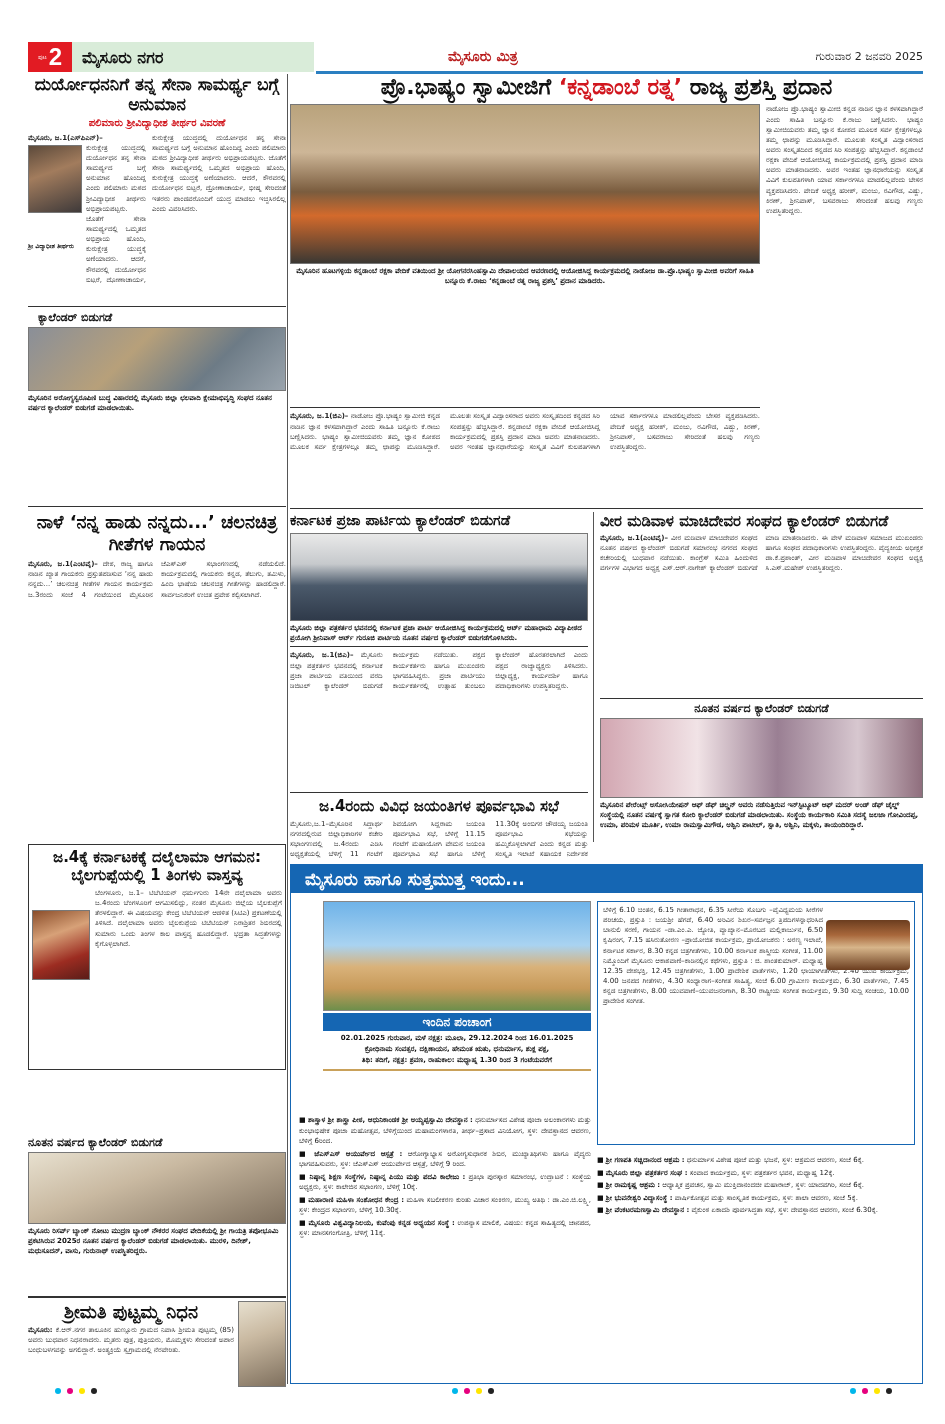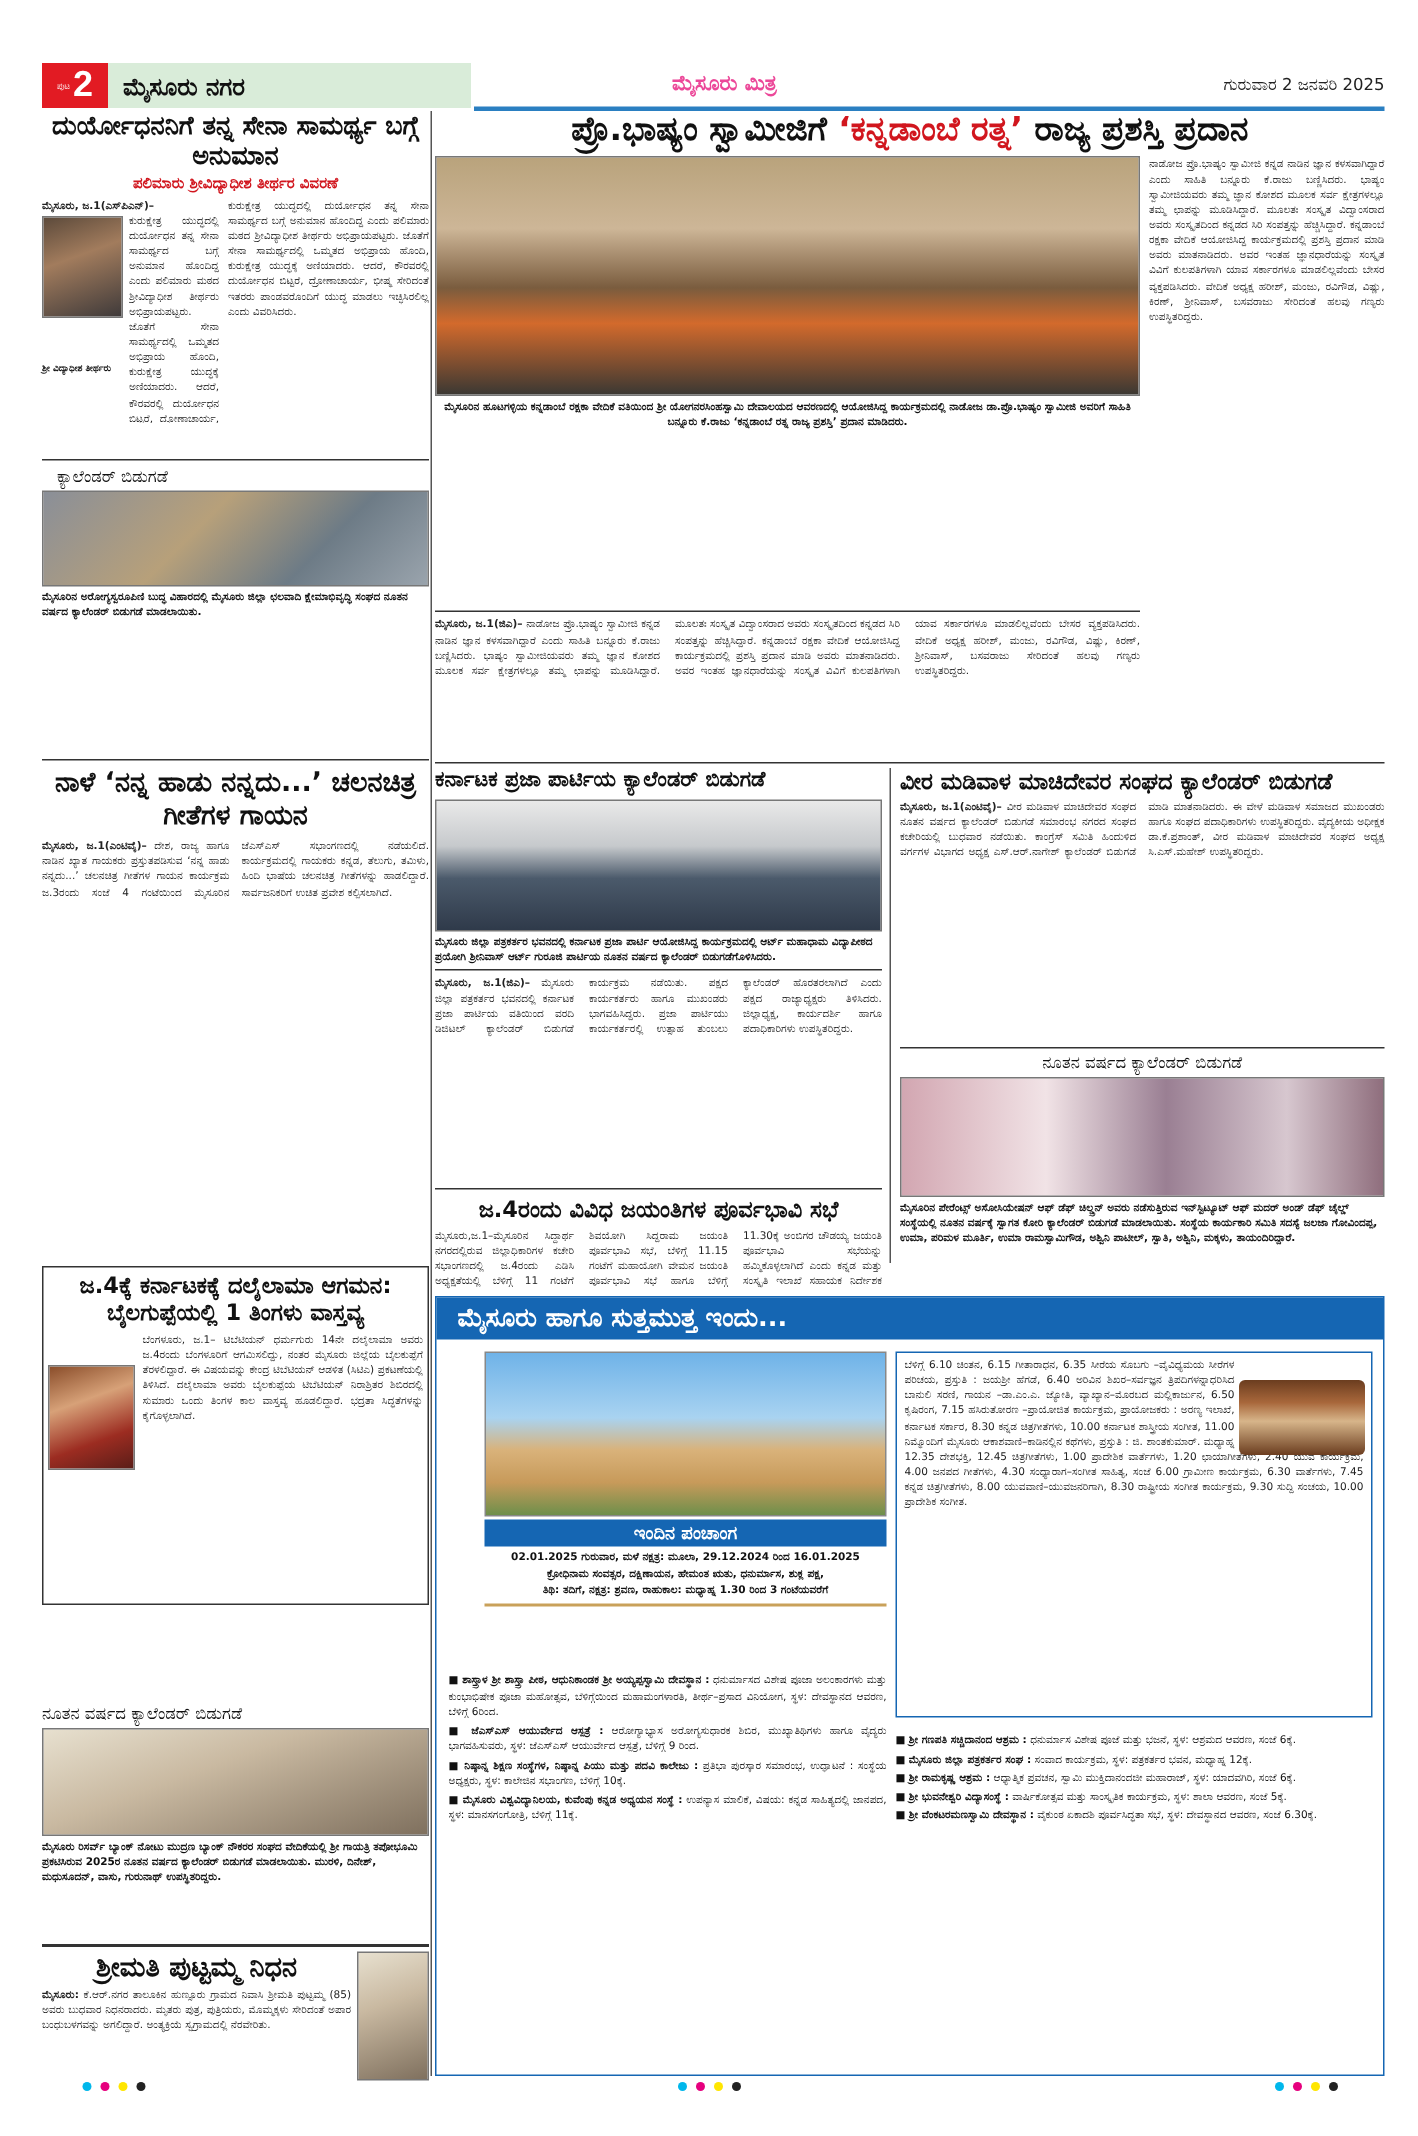--- a/index.html
+++ b/index.html
@@ -7,37 +7,37 @@
   body { font-family: "DejaVu Sans", sans-serif; color: #111; position: relative; }
 
   .page { position: absolute; left: 28px; top: 40px; width: 895px; height: 1345px; }
 
   
   .masthead { position: absolute; left: 0; top: 0; width: 895px; height: 32px; }
   .page-no { position: absolute; left: 0; top: 2px; width: 44px; height: 30px; background: #e21b23; color: #fff; display: flex; align-items: center; justify-content: center; }
   .page-no .lbl { font-size: 6px; margin-right: 2px; }
   .page-no .num { font-size: 24px; font-weight: bold; font-family: "Liberation Sans", sans-serif; }
   .section-name { position: absolute; left: 44px; top: 2px; width: 242px; height: 30px; background: #d9ecd9; font-size: 16px; font-weight: bold; padding: 6px 10px; }
-  .paper-name { position: absolute; left: 420px; top: 8px; font-size: 14px; font-weight: bold; color: #ec4899; }
+  .paper-name { position: absolute; left: 420px; top: 8px; font-size: 14px; font-weight: bold; color: #b91c1c; }
   .issue-date { position: absolute; right: 0; top: 10px; font-size: 11px; color: #222; }
   .rule-blue { position: absolute; left: 288px; top: 31px; width: 607px; height: 3px; background: #2a7fc1; }
 
   
   .hl { font-weight: bold; line-height: 1.2; }
   .sub-red { color: #d1161e; font-weight: bold; }
   .body-text { font-size: 7px; line-height: 1.45; color: #222; text-align: justify; }
   .cols2 { column-count: 2; column-gap: 8px; }
   .cols3 { column-count: 3; column-gap: 10px; }
   .caption { font-size: 7px; font-weight: bold; line-height: 1.4; color: #111; }
   .photo { background: linear-gradient(135deg, #8a8f98 0%, #b7a07a 40%, #6d7b86 70%, #9aa4ad 100%); border: 1px solid #777; }
   .photo-dark { background: linear-gradient(160deg,#5c4a3b 0%, #a27c5d 40%, #3f3a3a 100%); }
   .photo-cream { background: linear-gradient(160deg,#e7e0cf 0%, #c9b9a1 40%, #7f705e 100%); }
   .hr { height: 1px; background: #333; }
   .vr { position: absolute; width: 1px; background: #555; }
-  .kicker { font-size: 11px; font-weight: normal; }
+  .kicker { font-size: 11px; font-weight: bold; }
 
   
   .left { position: absolute; left: 0; top: 34px; width: 258px; }
 
   
   .main { position: absolute; left: 262px; top: 34px; width: 633px; }
 
   .green-bar { background: #cfe8cf; padding: 3px 8px; font-size: 14px; font-weight: bold; text-align: center; border: 1px solid #b7d6b7; }
 
   .blue-banner { background: #1566b3; color: #fff; font-size: 17px; font-weight: bold; padding: 4px 14px; }
@@ -209,20 +209,21 @@
         <div class="body-text" style="padding:3px 5px;">
           <div style="float:right; width:86px; height:54px;"></div>
           <span>ಬೆಳಿಗ್ಗೆ 6.10 ಚಿಂತನ, 6.15 ಗೀತಾರಾಧನ, 6.35 ಸೀರೆಯ ಸೊಬಗು –ವೈವಿಧ್ಯಮಯ ಸೀರೆಗಳ ಪರಿಚಯ, ಪ್ರಸ್ತುತಿ : ಜಯಶ್ರೀ ಹೆಗಡೆ, 6.40 ಅರಿವಿನ ಶಿಖರ–ಸರ್ವಜ್ಞನ ತ್ರಿಪದಿಗಳನ್ನಾಧರಿಸಿದ ಬಾನುಲಿ ಸರಣಿ, ಗಾಯನ –ಡಾ.ಎಂ.ಎ. ಜ್ಯೋತಿ, ವ್ಯಾಖ್ಯಾನ–ಮೊರಬದ ಮಲ್ಲಿಕಾರ್ಜುನ, 6.50 ಕೃಷಿರಂಗ, 7.15 ಹಸಿರುತೋರಣ –ಪ್ರಾಯೋಜಿತ ಕಾರ್ಯಕ್ರಮ, ಪ್ರಾಯೋಜಕರು : ಅರಣ್ಯ ಇಲಾಖೆ, ಕರ್ನಾಟಕ ಸರ್ಕಾರ, 8.30 ಕನ್ನಡ ಚಿತ್ರಗೀತೆಗಳು, 10.00 ಕರ್ನಾಟಕ ಶಾಸ್ತ್ರೀಯ ಸಂಗೀತ, 11.00 ನಿಮ್ಮೊಂದಿಗೆ ಮೈಸೂರು ಆಕಾಶವಾಣಿ–ಕಾಡಿನಲ್ಲಿನ ಕಥೆಗಳು, ಪ್ರಸ್ತುತಿ : ಜಿ. ಶಾಂತಕುಮಾರ್. ಮಧ್ಯಾಹ್ನ 12.35 ದೇಶಭಕ್ತಿ, 12.45 ಚಿತ್ರಗೀತೆಗಳು, 1.00 ಪ್ರಾದೇಶಿಕ ವಾರ್ತೆಗಳು, 1.20 ಛಾಯಾಗೀತೆಗಳು, 2.40 ಯುವ ಕಾರ್ಯಕ್ರಮ, 4.00 ಜನಪದ ಗೀತೆಗಳು, 4.30 ಸಂಧ್ಯಾರಾಗ–ಸಂಗೀತ ಸಾಹಿತ್ಯ, ಸಂಜೆ 6.00 ಗ್ರಾಮೀಣ ಕಾರ್ಯಕ್ರಮ, 6.30 ವಾರ್ತೆಗಳು, 7.45 ಕನ್ನಡ ಚಿತ್ರಗೀತೆಗಳು, 8.00 ಯುವವಾಣಿ–ಯುವಜನರಿಗಾಗಿ, 8.30 ರಾಷ್ಟ್ರೀಯ ಸಂಗೀತ ಕಾರ್ಯಕ್ರಮ, 9.30 ಸುದ್ದಿ ಸಂಚಯ, 10.00 ಪ್ರಾದೇಶಿಕ ಸಂಗೀತ.</span>
         </div>
       </div>
 
       <div style="position:absolute; top:250px; left:8px; width:292px; height:262px; overflow:hidden;">
         <div class="bullet">■ <b>ಶಾಸ್ತ್ರಾಳ ಶ್ರೀ ಶಾಸ್ತ್ರಾ ಪೀಠ, ಆಧುನಿಕಾಂಡಕ ಶ್ರೀ ಅಯ್ಯಪ್ಪಸ್ವಾಮಿ ದೇವಸ್ಥಾನ :</b> <span>ಧನುರ್ಮಾಸದ ವಿಶೇಷ ಪೂಜಾ ಅಲಂಕಾರಗಳು ಮತ್ತು ಕುಂಭಾಭಿಷೇಕ ಪೂಜಾ ಮಹೋತ್ಸವ, ಬೆಳಿಗ್ಗೆಯಿಂದ ಮಹಾಮಂಗಳಾರತಿ, ತೀರ್ಥ–ಪ್ರಸಾದ ವಿನಿಯೋಗ, ಸ್ಥಳ: ದೇವಸ್ಥಾನದ ಆವರಣ, ಬೆಳಿಗ್ಗೆ 6ರಿಂದ.</span></div>
         <div class="bullet">■ <b>ಜೆಎಸ್‌ಎಸ್ ಆಯುರ್ವೇದ ಆಸ್ಪತ್ರೆ :</b> <span>ಆರೋಗ್ಯಾಭ್ಯಾಸ ಅರೋಗ್ಯಸುಧಾರಕ ಶಿಬಿರ, ಮುಖ್ಯಾತಿಥಿಗಳು ಹಾಗೂ ವೈದ್ಯರು ಭಾಗವಹಿಸುವರು, ಸ್ಥಳ: ಜೆಎಸ್‌ಎಸ್ ಆಯುರ್ವೇದ ಆಸ್ಪತ್ರೆ, ಬೆಳಿಗ್ಗೆ 9 ರಿಂದ.</span></div>
         <div class="bullet">■ <b>ನಿಷ್ಠಾನ್ನ ಶಿಕ್ಷಣ ಸಂಸ್ಥೆಗಳ, ನಿಷ್ಠಾನ್ನ ಪಿಯು ಮತ್ತು ಪದವಿ ಕಾಲೇಜು :</b> <span>ಪ್ರತಿಭಾ ಪುರಸ್ಕಾರ ಸಮಾರಂಭ, ಉದ್ಘಾಟನೆ : ಸಂಸ್ಥೆಯ ಅಧ್ಯಕ್ಷರು, ಸ್ಥಳ: ಕಾಲೇಜಿನ ಸಭಾಂಗಣ, ಬೆಳಿಗ್ಗೆ 10ಕ್ಕೆ.</span></div>
+        <div class="bullet">■ <b>ಮಹಾರಾಣಿ ಮಹಿಳಾ ಸಂಶೋಧನ ಕೇಂದ್ರ :</b> <span>ಮಹಿಳಾ ಸಬಲೀಕರಣ ಕುರಿತು ವಿಚಾರ ಸಂಕಿರಣ, ಮುಖ್ಯ ಅತಿಥಿ : ಡಾ.ಎಂ.ಜಿ.ಲಕ್ಷ್ಮಿ, ಸ್ಥಳ: ಕೇಂದ್ರದ ಸಭಾಂಗಣ, ಬೆಳಿಗ್ಗೆ 10.30ಕ್ಕೆ.</span></div>
         <div class="bullet">■ <b>ಮೈಸೂರು ವಿಶ್ವವಿದ್ಯಾನಿಲಯ, ಕುವೆಂಪು ಕನ್ನಡ ಅಧ್ಯಯನ ಸಂಸ್ಥೆ :</b> <span>ಉಪನ್ಯಾಸ ಮಾಲಿಕೆ, ವಿಷಯ: ಕನ್ನಡ ಸಾಹಿತ್ಯದಲ್ಲಿ ಜಾನಪದ, ಸ್ಥಳ: ಮಾನಸಗಂಗೋತ್ರಿ, ಬೆಳಿಗ್ಗೆ 11ಕ್ಕೆ.</span></div>
       </div>
       <div style="position:absolute; top:290px; left:306px; width:318px; height:222px; overflow:hidden;">
         <div class="bullet">■ <b>ಶ್ರೀ ಗಣಪತಿ ಸಚ್ಚಿದಾನಂದ ಆಶ್ರಮ :</b> <span>ಧನುರ್ಮಾಸ ವಿಶೇಷ ಪೂಜೆ ಮತ್ತು ಭಜನೆ, ಸ್ಥಳ: ಆಶ್ರಮದ ಆವರಣ, ಸಂಜೆ 6ಕ್ಕೆ.</span></div>
         <div class="bullet">■ <b>ಮೈಸೂರು ಜಿಲ್ಲಾ ಪತ್ರಕರ್ತರ ಸಂಘ :</b> <span>ಸಂವಾದ ಕಾರ್ಯಕ್ರಮ, ಸ್ಥಳ: ಪತ್ರಕರ್ತರ ಭವನ, ಮಧ್ಯಾಹ್ನ 12ಕ್ಕೆ.</span></div>
         <div class="bullet">■ <b>ಶ್ರೀ ರಾಮಕೃಷ್ಣ ಆಶ್ರಮ :</b> <span>ಆಧ್ಯಾತ್ಮಿಕ ಪ್ರವಚನ, ಸ್ವಾಮಿ ಮುಕ್ತಿದಾನಂದಜೀ ಮಹಾರಾಜ್, ಸ್ಥಳ: ಯಾದವಗಿರಿ, ಸಂಜೆ 6ಕ್ಕೆ.</span></div>
         <div class="bullet">■ <b>ಶ್ರೀ ಭುವನೇಶ್ವರಿ ವಿದ್ಯಾಸಂಸ್ಥೆ :</b> <span>ವಾರ್ಷಿಕೋತ್ಸವ ಮತ್ತು ಸಾಂಸ್ಕೃತಿಕ ಕಾರ್ಯಕ್ರಮ, ಸ್ಥಳ: ಶಾಲಾ ಆವರಣ, ಸಂಜೆ 5ಕ್ಕೆ.</span></div>
         <div class="bullet">■ <b>ಶ್ರೀ ವೆಂಕಟರಮಣಸ್ವಾಮಿ ದೇವಸ್ಥಾನ :</b> <span>ವೈಕುಂಠ ಏಕಾದಶಿ ಪೂರ್ವಸಿದ್ಧತಾ ಸಭೆ, ಸ್ಥಳ: ದೇವಸ್ಥಾನದ ಆವರಣ, ಸಂಜೆ 6.30ಕ್ಕೆ.</span></div>
       </div>
     </div>

